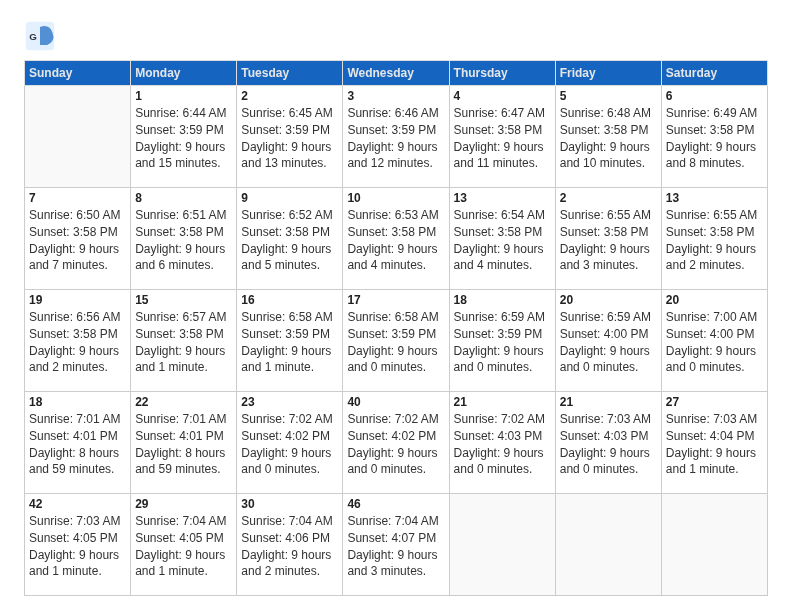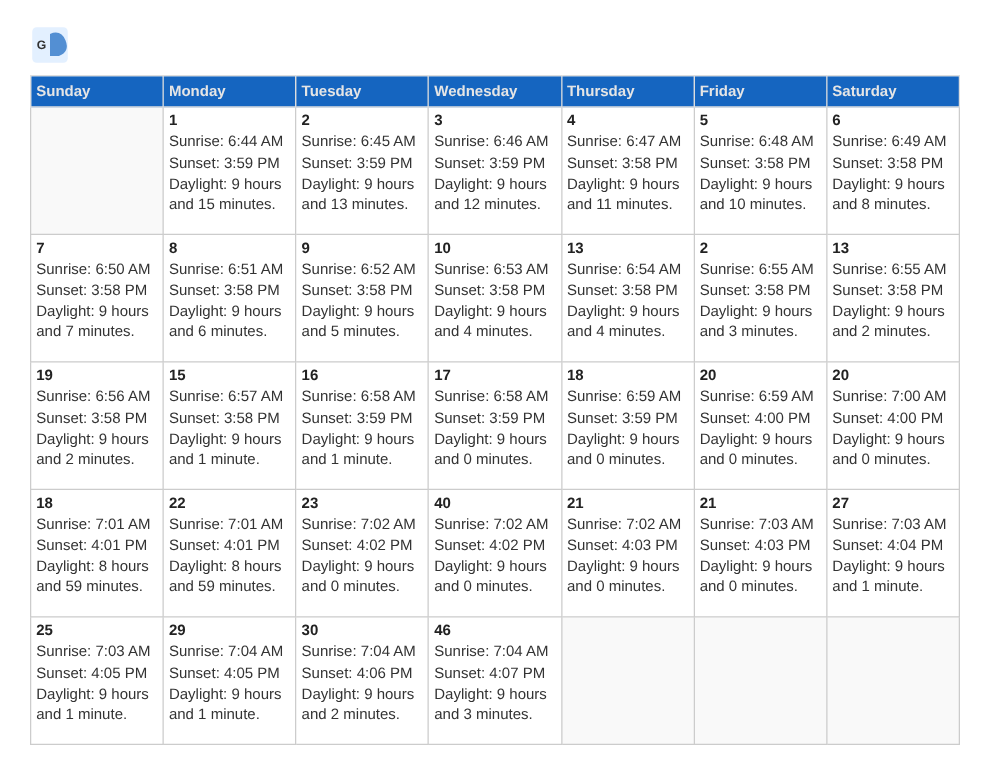--- a/index.html
+++ b/index.html
@@ -247,21 +247,21 @@
             <div class="day-number">21</div>
             <div class="day-info">Sunrise: 7:03 AM<br>Sunset: 4:03 PM<br>Daylight: 9 hours and 0 minutes.</div>
           </td>
           <td>
             <div class="day-number">27</div>
             <div class="day-info">Sunrise: 7:03 AM<br>Sunset: 4:04 PM<br>Daylight: 9 hours and 1 minute.</div>
           </td>
         </tr>
         <tr>
           <td>
-            <div class="day-number">25</div>
+            <div class="day-number">42</div>
             <div class="day-info">Sunrise: 7:03 AM<br>Sunset: 4:05 PM<br>Daylight: 9 hours and 1 minute.</div>
           </td>
           <td>
             <div class="day-number">29</div>
             <div class="day-info">Sunrise: 7:04 AM<br>Sunset: 4:05 PM<br>Daylight: 9 hours and 1 minute.</div>
           </td>
           <td>
             <div class="day-number">30</div>
             <div class="day-info">Sunrise: 7:04 AM<br>Sunset: 4:06 PM<br>Daylight: 9 hours and 2 minutes.</div>
           </td>

